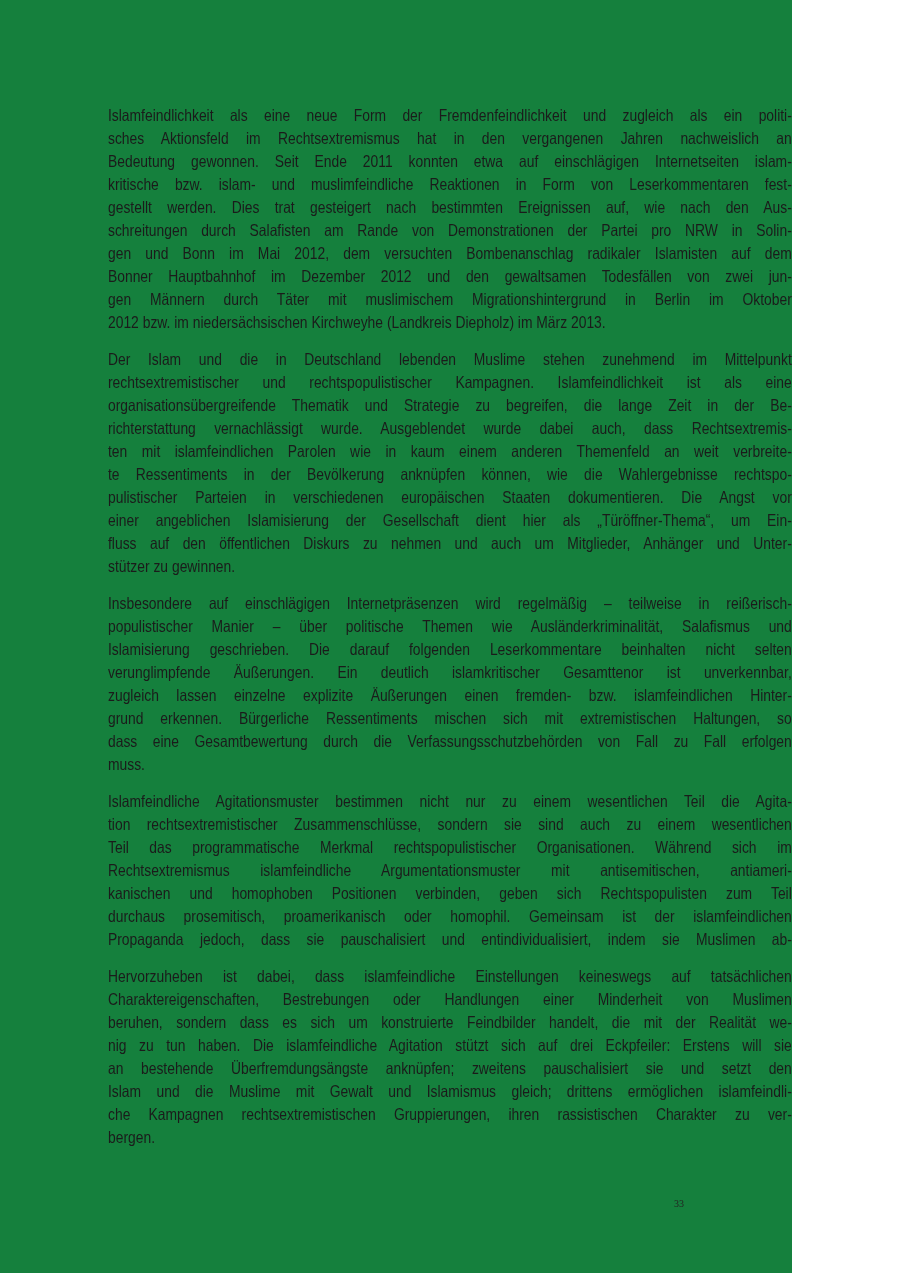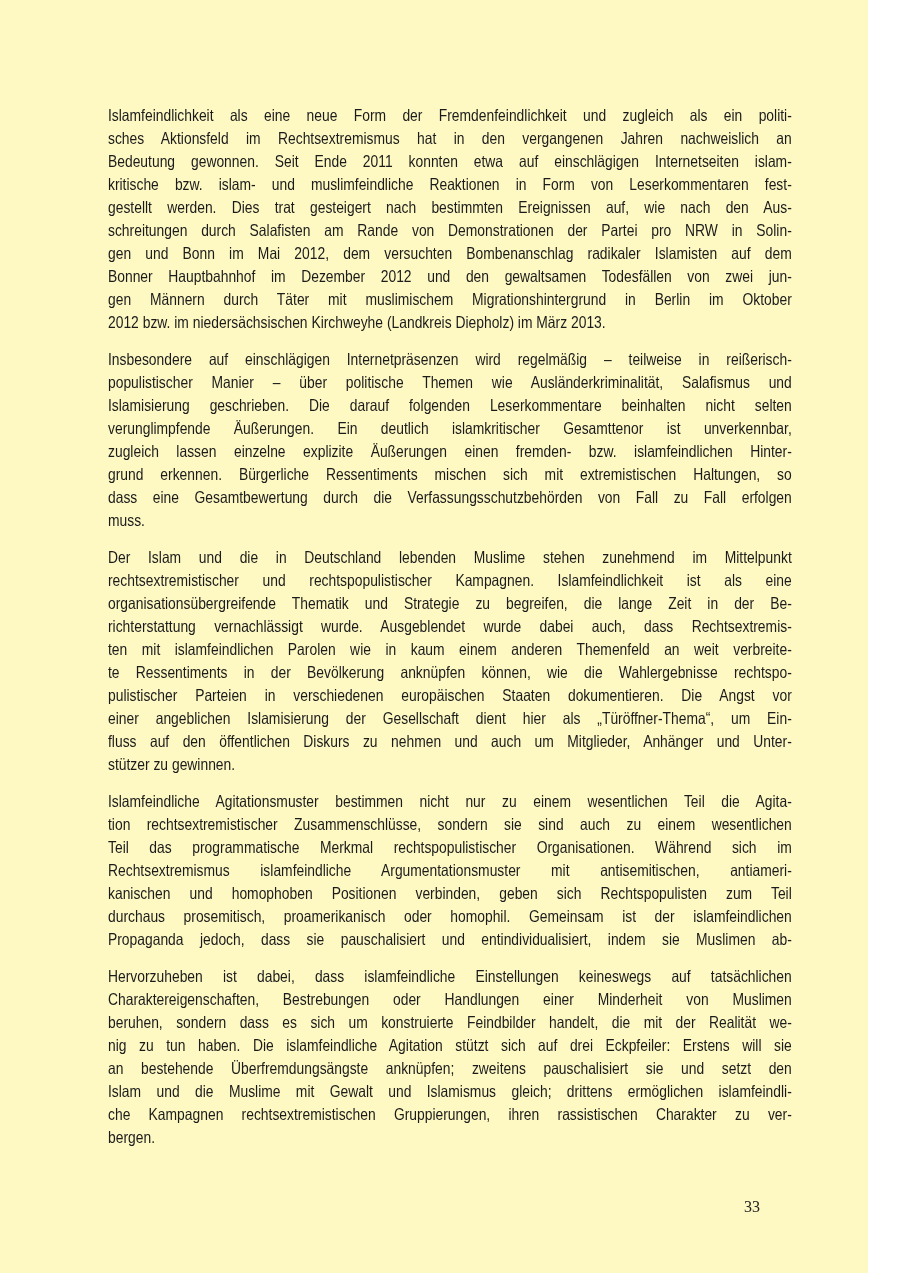--- a/index.html
+++ b/index.html
@@ -5,23 +5,23 @@
   html, body {
     margin: 0;
     padding: 0;
     background: #ffffff;
     width: 900px;
     height: 1273px;
     overflow: hidden;
   }
   .page {
     position: relative;
-    width: 868px;
+    width: 792px;
     height: 1273px;
-    background: #fef9c3;
+    background: #15803d;
     font-family: "Liberation Sans", sans-serif;
     color: #1b1b1b;
   }
   .text-block {
     position: absolute;
     left: 108px;
     top: 104px;
     width: 684px;
     font-size: 16.5px;
     line-height: 23px;
@@ -43,21 +43,21 @@
   }
   .ln.last {
     text-align: left;
     text-align-last: left;
   }
   .page-number {
     position: absolute;
     top: 1198px;
     right: 108px;
     font-family: "Liberation Serif", serif;
-    font-size: 16px;
+    font-size: 10px;
     color: #222222;
     text-align: right;
   }
 </style>
 </head>
 <body>
 
 <div class="page">
 
   <div class="text-block">
@@ -69,41 +69,41 @@
       <span class="ln" style="white-space: normal;">kritische bzw. islam- und muslimfeindliche Reaktionen in Form von Leserkommentaren fest-</span>
       <span class="ln" style="white-space: normal;">gestellt werden. Dies trat gesteigert nach bestimmten Ereignissen auf, wie nach den Aus-</span>
       <span class="ln" style="white-space: normal;">schreitungen durch Salafisten am Rande von Demonstrationen der Partei pro NRW in Solin-</span>
       <span class="ln" style="white-space: normal;">gen und Bonn im Mai 2012, dem versuchten Bombenanschlag radikaler Islamisten auf dem</span>
       <span class="ln" style="white-space: normal;">Bonner Hauptbahnhof im Dezember 2012 und den gewaltsamen Todesfällen von zwei jun-</span>
       <span class="ln" style="white-space: normal;">gen Männern durch Täter mit muslimischem Migrationshintergrund in Berlin im Oktober</span>
       <span class="ln last" style="white-space: normal;">2012 bzw. im niedersächsischen Kirchweyhe (Landkreis Diepholz) im März 2013.</span>
     </p>
 
     <p class="paragraph">
-      <span class="ln" style="white-space: normal;">Insbesondere auf einschlägigen Internetpräsenzen wird regelmäßig – teilweise in reißerisch-</span>
-      <span class="ln" style="white-space: normal;">populistischer Manier – über politische Themen wie Ausländerkriminalität, Salafismus und</span>
-      <span class="ln" style="white-space: normal;">Islamisierung geschrieben. Die darauf folgenden Leserkommentare beinhalten nicht selten</span>
-      <span class="ln" style="white-space: normal;">verunglimpfende Äußerungen. Ein deutlich islamkritischer Gesamttenor ist unverkennbar,</span>
-      <span class="ln" style="white-space: normal;">zugleich lassen einzelne explizite Äußerungen einen fremden- bzw. islamfeindlichen Hinter-</span>
-      <span class="ln" style="white-space: normal;">grund erkennen. Bürgerliche Ressentiments mischen sich mit extremistischen Haltungen, so</span>
-      <span class="ln" style="white-space: normal;">dass eine Gesamtbewertung durch die Verfassungsschutzbehörden von Fall zu Fall erfolgen</span>
-      <span class="ln last" style="white-space: normal;">muss.</span>
-    </p>
-
-    <p class="paragraph">
       <span class="ln" style="white-space: normal;">Der Islam und die in Deutschland lebenden Muslime stehen zunehmend im Mittelpunkt</span>
       <span class="ln" style="white-space: normal;">rechtsextremistischer und rechtspopulistischer Kampagnen. Islamfeindlichkeit ist als eine</span>
       <span class="ln" style="white-space: normal;">organisationsübergreifende Thematik und Strategie zu begreifen, die lange Zeit in der Be-</span>
       <span class="ln" style="white-space: normal;">richterstattung vernachlässigt wurde. Ausgeblendet wurde dabei auch, dass Rechtsextremis-</span>
       <span class="ln" style="white-space: normal;">ten mit islamfeindlichen Parolen wie in kaum einem anderen Themenfeld an weit verbreite-</span>
       <span class="ln" style="white-space: normal;">te Ressentiments in der Bevölkerung anknüpfen können, wie die Wahlergebnisse rechtspo-</span>
       <span class="ln" style="white-space: normal;">pulistischer Parteien in verschiedenen europäischen Staaten dokumentieren. Die Angst vor</span>
       <span class="ln" style="white-space: normal;">einer angeblichen Islamisierung der Gesellschaft dient hier als „Türöffner-Thema“, um Ein-</span>
       <span class="ln" style="white-space: normal;">fluss auf den öffentlichen Diskurs zu nehmen und auch um Mitglieder, Anhänger und Unter-</span>
       <span class="ln last" style="white-space: normal;">stützer zu gewinnen.</span>
+    </p>
+
+    <p class="paragraph">
+      <span class="ln" style="white-space: normal;">Insbesondere auf einschlägigen Internetpräsenzen wird regelmäßig – teilweise in reißerisch-</span>
+      <span class="ln" style="white-space: normal;">populistischer Manier – über politische Themen wie Ausländerkriminalität, Salafismus und</span>
+      <span class="ln" style="white-space: normal;">Islamisierung geschrieben. Die darauf folgenden Leserkommentare beinhalten nicht selten</span>
+      <span class="ln" style="white-space: normal;">verunglimpfende Äußerungen. Ein deutlich islamkritischer Gesamttenor ist unverkennbar,</span>
+      <span class="ln" style="white-space: normal;">zugleich lassen einzelne explizite Äußerungen einen fremden- bzw. islamfeindlichen Hinter-</span>
+      <span class="ln" style="white-space: normal;">grund erkennen. Bürgerliche Ressentiments mischen sich mit extremistischen Haltungen, so</span>
+      <span class="ln" style="white-space: normal;">dass eine Gesamtbewertung durch die Verfassungsschutzbehörden von Fall zu Fall erfolgen</span>
+      <span class="ln last" style="white-space: normal;">muss.</span>
     </p>
 
     <p class="paragraph">
       <span class="ln" style="white-space: normal;">Islamfeindliche Agitationsmuster bestimmen nicht nur zu einem wesentlichen Teil die Agita-</span>
       <span class="ln" style="white-space: normal;">tion rechtsextremistischer Zusammenschlüsse, sondern sie sind auch zu einem wesentlichen</span>
       <span class="ln" style="white-space: normal;">Teil das programmatische Merkmal rechtspopulistischer Organisationen. Während sich im</span>
       <span class="ln" style="white-space: normal;">Rechtsextremismus islamfeindliche Argumentationsmuster mit antisemitischen, antiameri-</span>
       <span class="ln" style="white-space: normal;">kanischen und homophoben Positionen verbinden, geben sich Rechtspopulisten zum Teil</span>
       <span class="ln" style="white-space: normal;">durchaus prosemitisch, proamerikanisch oder homophil. Gemeinsam ist der islamfeindlichen</span>
       <span class="ln" style="white-space: normal;">Propaganda jedoch, dass sie pauschalisiert und entindividualisiert, indem sie Muslimen ab-</span>

